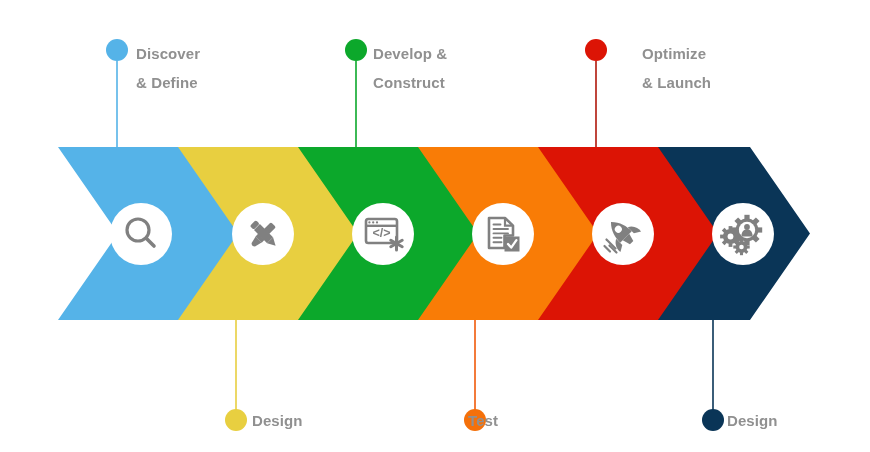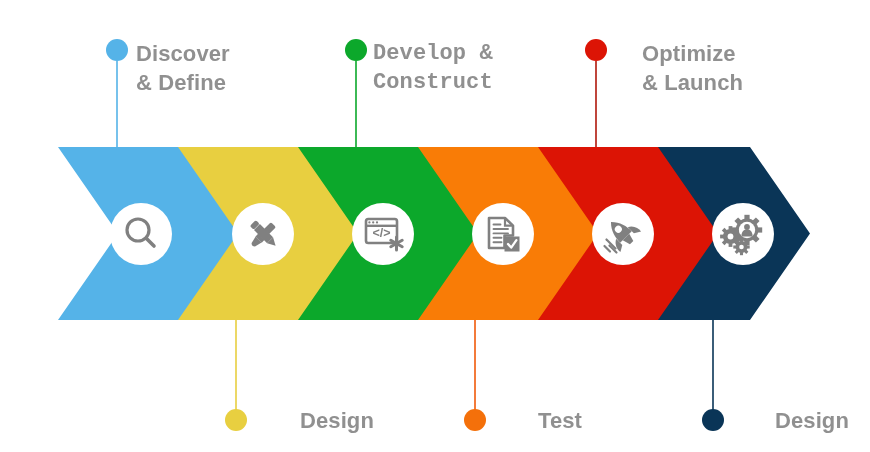--- a/index.html
+++ b/index.html
@@ -27,34 +27,34 @@
     position: absolute;
     left: 0;
     top: 0;
   }
 
   
   .callout-label {
     position: absolute;
     color: #909090;
     font-weight: bold;
-    font-size: 22px;
+    font-size: 15px;
     line-height: 29px;
     letter-spacing: 0.1px;
     white-space: pre-line;
     font-family: "Liberation Sans", sans-serif;
   }
   .callout-label.top { top: 39px; }
-  .callout-label.bottom { top: 407px; line-height: 28px; margin-left: 48px; }
+  .callout-label.bottom { top: 407px; line-height: 28px; }
 
   .lbl-discover { left: 136px; }
-  .lbl-develop  { left: 373px; font-family: Liberation Mono, monospace; }
+  .lbl-develop  { left: 373px; }
   .lbl-optimize { left: 620px; margin-left: 22px; }
   .lbl-design   { left: 252px; }
-  .lbl-test     { left: 490px; }
+  .lbl-test     { left: 468px; }
   .lbl-support  { left: 727px; }
 </style>
 </head>
 <body>
 
 <div id="diagram-root">
 
   <svg class="svg-layer" width="870" height="452" viewBox="0 0 870 452">
 
     <g>

